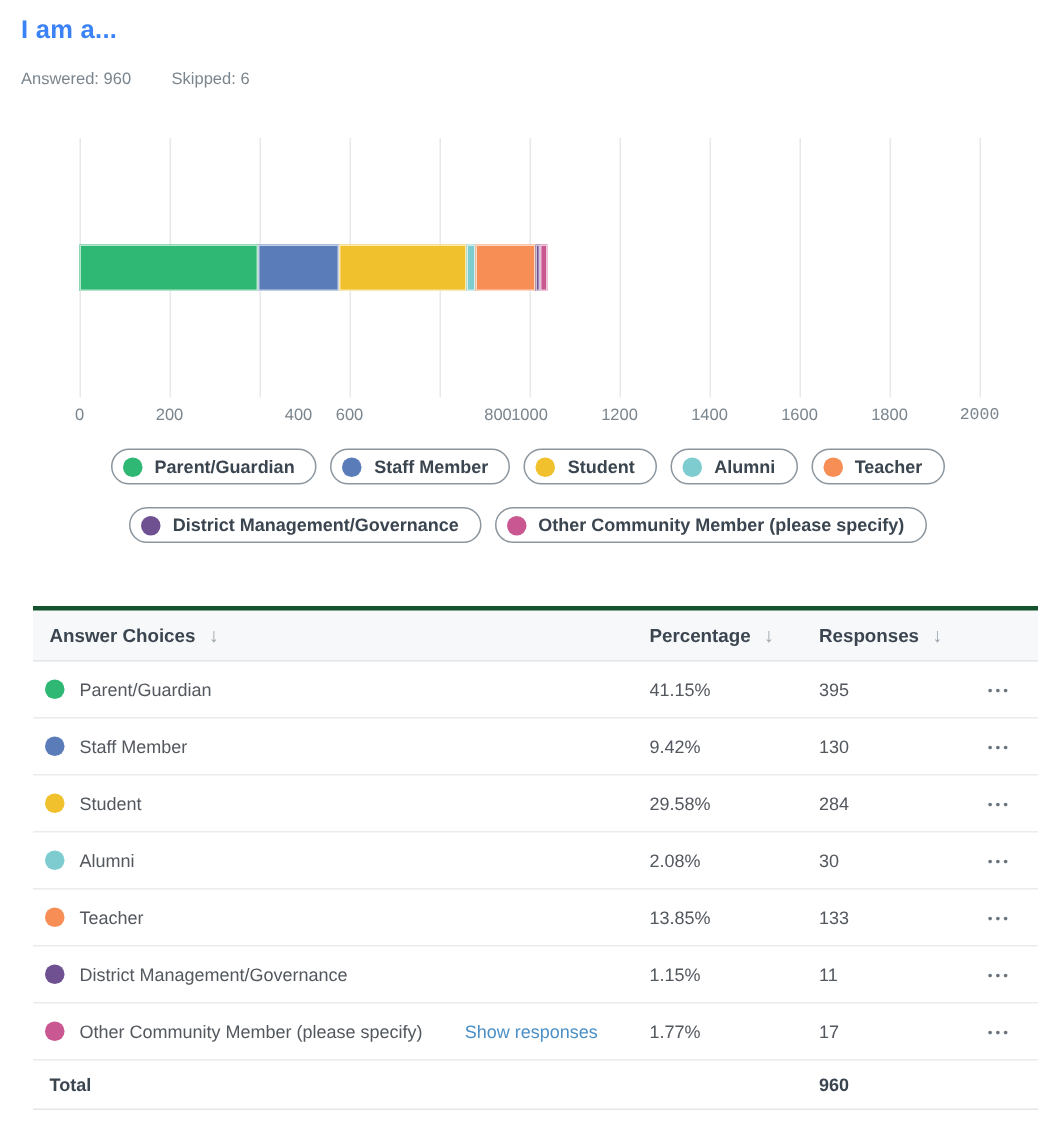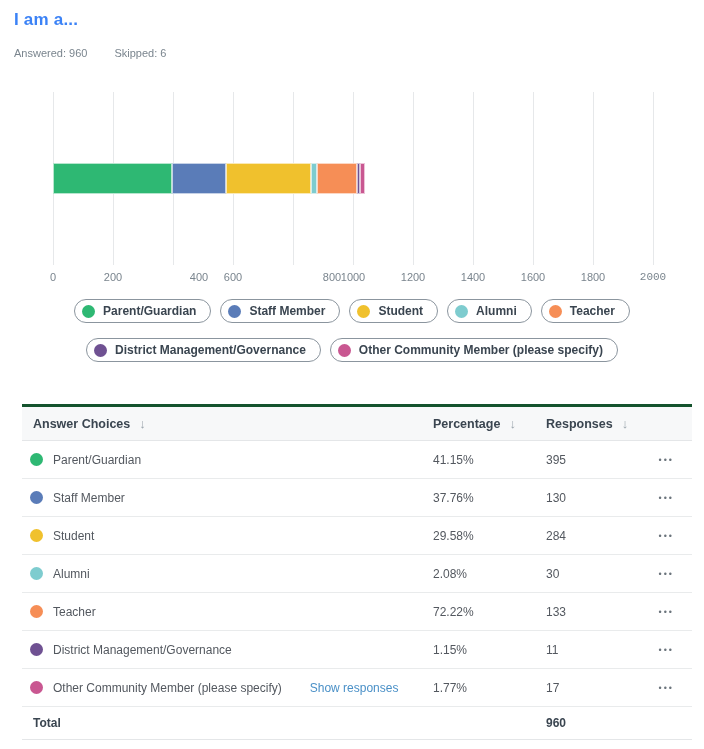--- a/index.html
+++ b/index.html
@@ -166,21 +166,21 @@
     <div>41.15%</div>
     <div>395</div>
     <div class="menu">•••</div>
   </div>
 
   <div class="grid-cols row">
     <div class="answer-cell">
       <span class="dot" style="background-color: rgb(90, 124, 184);"></span>
       <span>Staff Member</span>
     </div>
-    <div>37.76%</div>
+    <div>9.42%</div>
     <div>130</div>
     <div class="menu">•••</div>
   </div>
 
   <div class="grid-cols row">
     <div class="answer-cell">
       <span class="dot" style="background-color: rgb(240, 193, 45);"></span>
       <span>Student</span>
     </div>
     <div>29.58%</div>
@@ -196,21 +196,21 @@
     <div>2.08%</div>
     <div>30</div>
     <div class="menu">•••</div>
   </div>
 
   <div class="grid-cols row">
     <div class="answer-cell">
       <span class="dot" style="background-color: rgb(246, 142, 86);"></span>
       <span>Teacher</span>
     </div>
-    <div>72.22%</div>
+    <div>13.85%</div>
     <div>133</div>
     <div class="menu">•••</div>
   </div>
 
   <div class="grid-cols row">
     <div class="answer-cell">
       <span class="dot" style="background-color: rgb(111, 81, 146);"></span>
       <span>District Management/Governance</span>
     </div>
     <div>1.15%</div>

